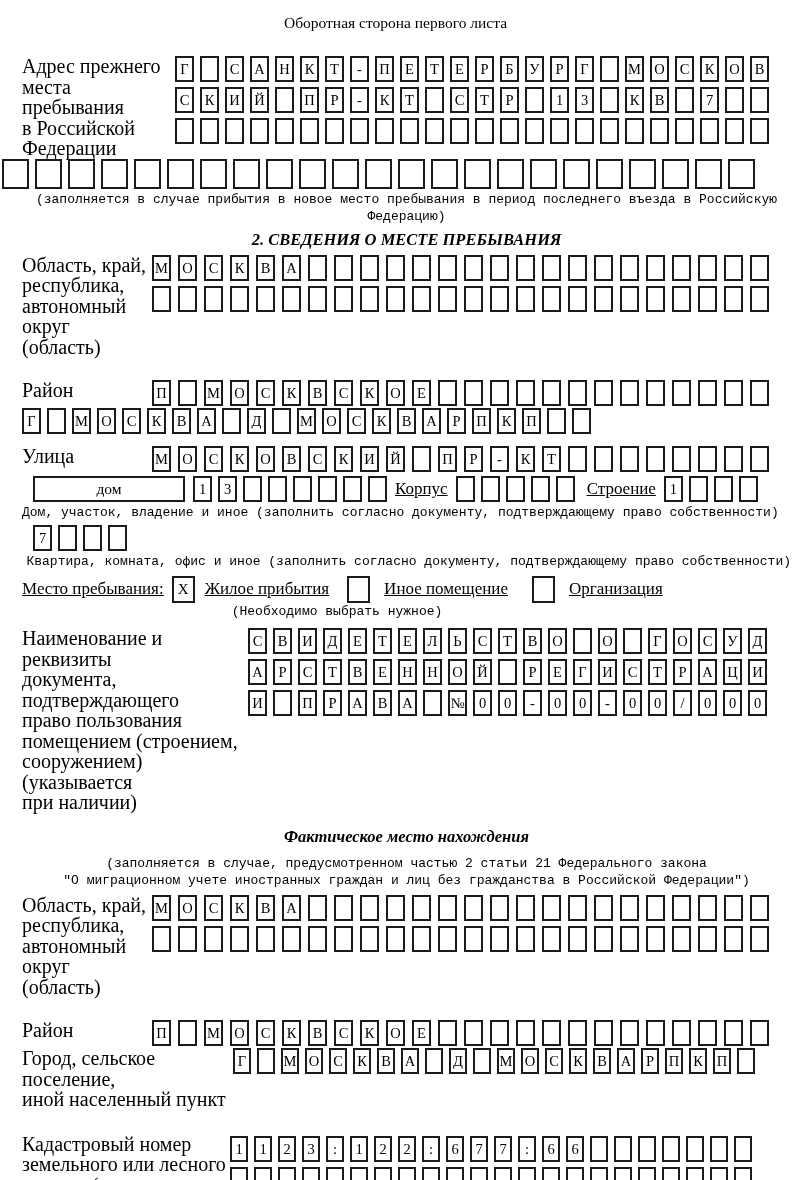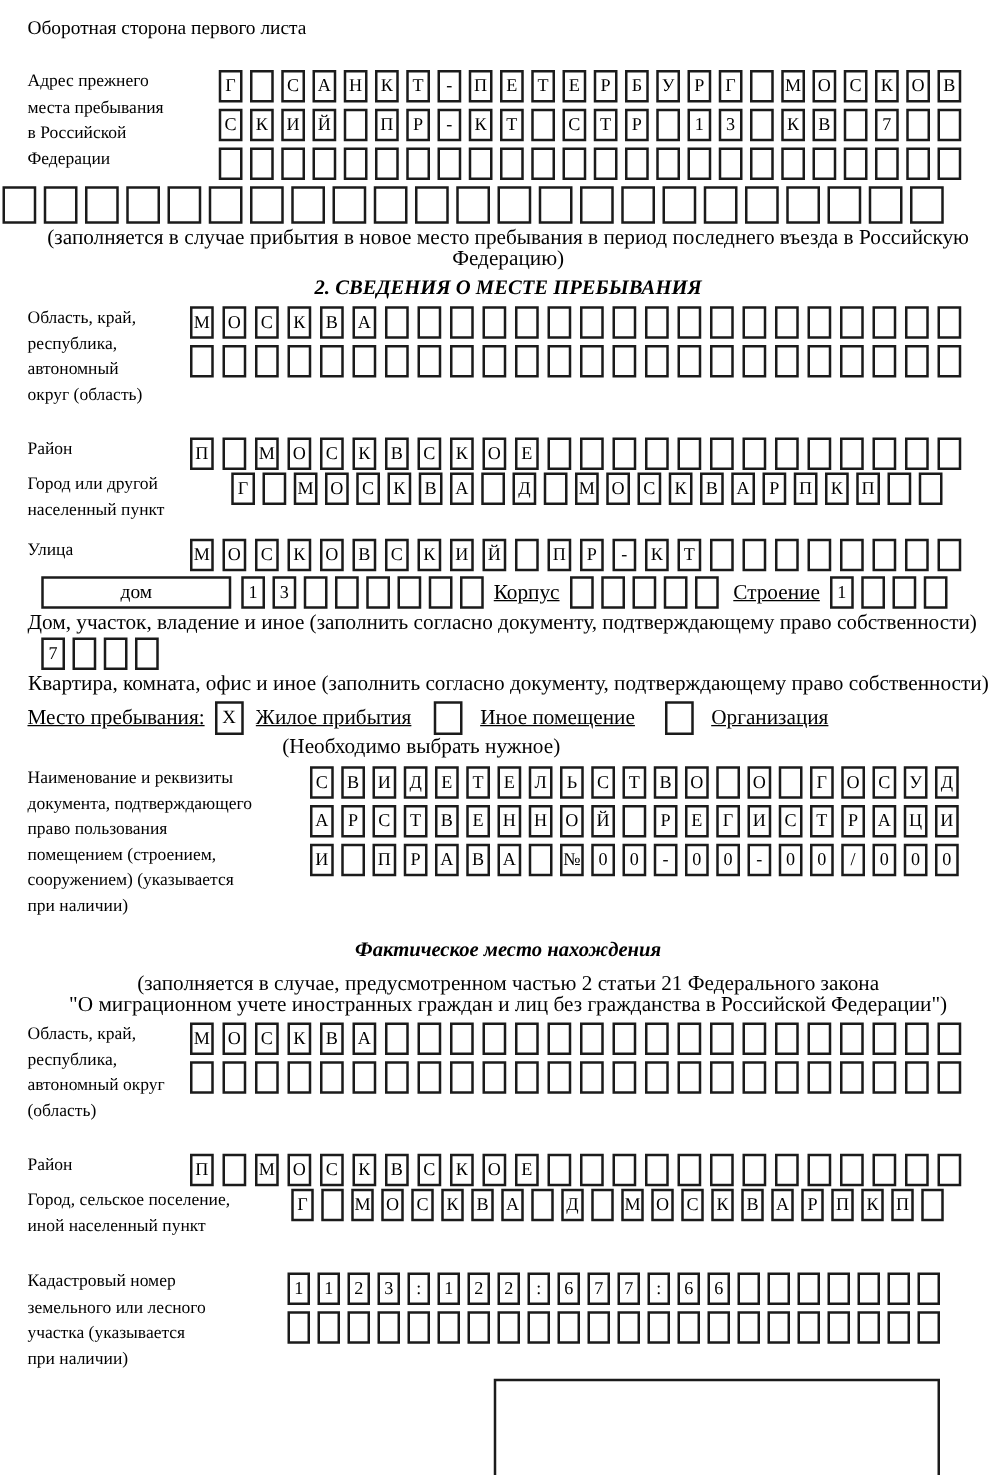--- a/index.html
+++ b/index.html
@@ -4,36 +4,36 @@
 <style>
   html,body{margin:0;padding:0;background:#fff;}
   body{
     width:800px;height:1180px;
     color:#000;
     font-family:"Liberation Serif","DejaVu Serif",serif;
     padding:14px 9px 0 22px;
     box-sizing:border-box;
     overflow:hidden;
   }
-  .hdr{ text-align:left; font-size:15.5px; padding-right:22px; margin-bottom:24px;}
+  .hdr{ text-align:center; font-size:15.5px; padding-right:22px; margin-bottom:24px;}
   .row{ display:flex; align-items:flex-start; }
-  .lbl{ font-size:14px; line-height:20.5px; white-space:pre-line; flex:0 0 auto;}
+  .lbl{ font-size:20px; line-height:20.5px; white-space:pre-line; flex:0 0 auto;}
   .cells{ display:flex; flex-wrap:nowrap; }
   .cell{
     box-sizing:border-box; flex:0 0 auto;
     width:19px; height:26px; margin-right:6px;
     border:2px solid #1b1b1b;
     text-align:center; font-size:14.5px; line-height:22px;
   }
   .p7 .cell{ margin-right:7px; }
   .p24 .cell{ width:18px; margin-right:6px; }
   .cellrows .cells{ margin-bottom:5px; }
   .bigrow{ margin-left:-20px; margin-top:0; }
   .bigrow .cell{ width:27px; height:30px; margin-right:6px; }
-  .note{ font-size:17px; text-align:center; line-height:17px; white-space:pre-line;}
+  .note{ font-size:13px; text-align:center; line-height:17px; white-space:pre-line;font-family:Liberation Mono, monospace;}
   .sect-title{ font-size:16.5px; font-weight:bold; text-align:center;font-style:italic; }
   .valbox{
     box-sizing:border-box; border:2px solid #1b1b1b; height:26px;
     display:flex; align-items:center; justify-content:center;
     font-size:15.5px; flex:0 0 auto;
   }
   .inline-lbl{ font-size:17px; line-height:26px; flex:0 0 auto;text-decoration:underline;}
   .chk{
     box-sizing:border-box; width:23px; height:27px; border:2px solid #1b1b1b;
     display:inline-flex; align-items:center; justify-content:center;
@@ -255,22 +255,20 @@
       <span class="cell"></span>
       <span class="cell"></span>
       <span class="cell"></span>
       <span class="cell"></span>
       <span class="cell"></span>
     </div>
 </div>
 <div class="gap2"></div>
 
 <div class="row">
-  <div class="lbl" style="width:163px">Город или другой
-населенный пункт</div>
   <div class="cells">
       <span class="cell">Г</span>
       <span class="cell"></span>
       <span class="cell">М</span>
       <span class="cell">О</span>
       <span class="cell">С</span>
       <span class="cell">К</span>
       <span class="cell">В</span>
       <span class="cell">А</span>
       <span class="cell"></span>

